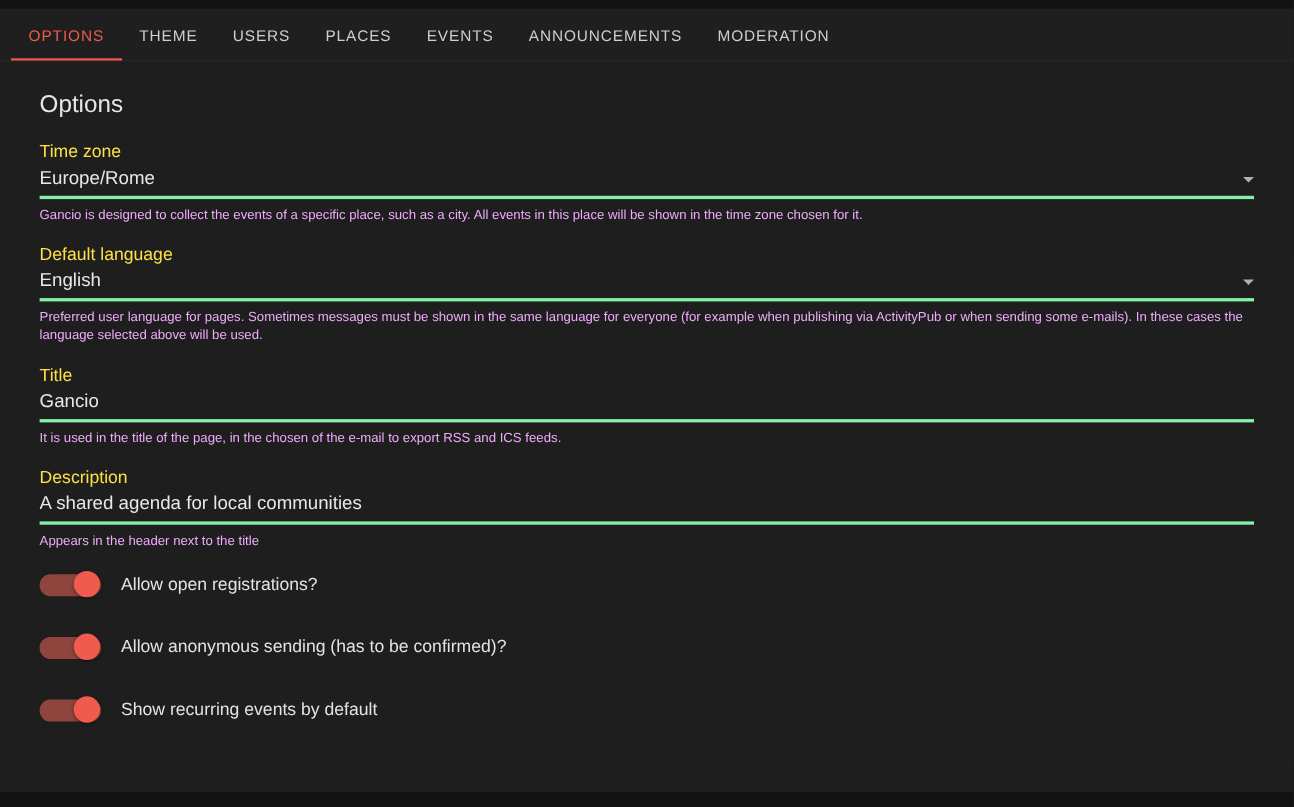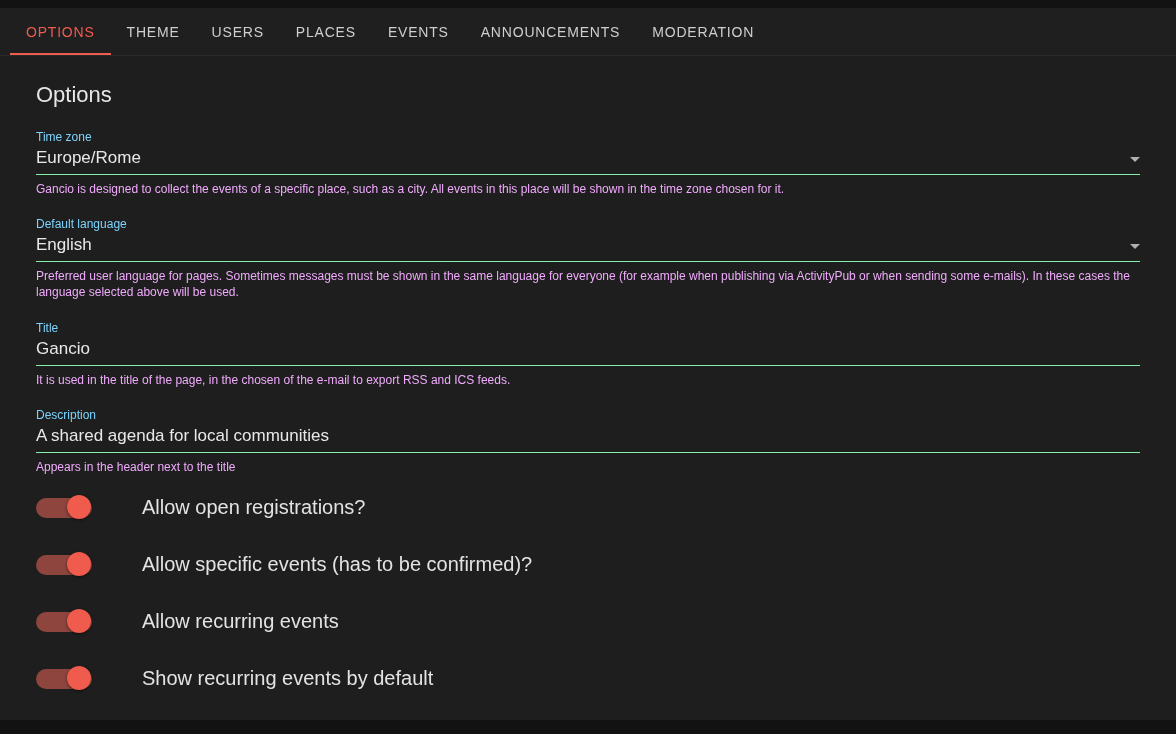--- a/index.html
+++ b/index.html
@@ -71,26 +71,26 @@
   .page-title {
     font-size: 22px;
     color: #e6e6e6;
     margin: 0 0 22px 0;
     font-weight: 400;
   }
   .field {
     margin-bottom: 6px;
   }
   .field-label {
-    font-size: 12px;
-    color: #7dd3fc;
+    font-size: 16px;
+    color: #fde047;
     margin-bottom: 2px;
   }
   .field-control {
-    border-bottom: 1px solid #86efac;
+    border-bottom: 3px solid #86efac;
     padding: 2px 0 6px 0;
     display: flex;
     align-items: flex-end;
     justify-content: space-between;
     gap: 19px;
   }
   .field-value {
     font-size: 17px;
     color: #e8e8e8;
     background: transparent;
@@ -143,23 +143,22 @@
     position: absolute;
     right: 1px;
     top: 0px;
     width: 24px;
     height: 24px;
     border-radius: 50%;
     background: #ef5b4c;
     box-shadow: 0 1px 3px rgba(0,0,0,0.5);
   }
   .toggle-label {
-    font-size: 20px;
+    font-size: 16px;
     color: #e3e3e3;
-    margin-left: 32px;
   }
   .bottombar {
     position: absolute;
     left: 0;
     right: 0;
     bottom: 0;
     height: 14px;
     background: #121212;
   }
 </style>
@@ -239,30 +238,23 @@
           <span class="switch-thumb"></span>
         </span>
         <span class="toggle-label">Allow open registrations?</span>
       </div>
 
       <div class="toggle-row">
         <span class="switch">
           <span class="switch-track"></span>
           <span class="switch-thumb"></span>
         </span>
-        <span class="toggle-label">Allow specific events (has to be confirmed)?</span>
-      </div>
-
-      <div class="toggle-row">
-        <span class="switch">
-          <span class="switch-track"></span>
-          <span class="switch-thumb"></span>
-        </span>
-        <span class="toggle-label">Allow recurring events</span>
-      </div>
+        <span class="toggle-label">Allow anonymous sending (has to be confirmed)?</span>
+      </div>
+
 
       <div class="toggle-row">
         <span class="switch">
           <span class="switch-track"></span>
           <span class="switch-thumb"></span>
         </span>
         <span class="toggle-label">Show recurring events by default</span>
       </div>
 
     </div>

